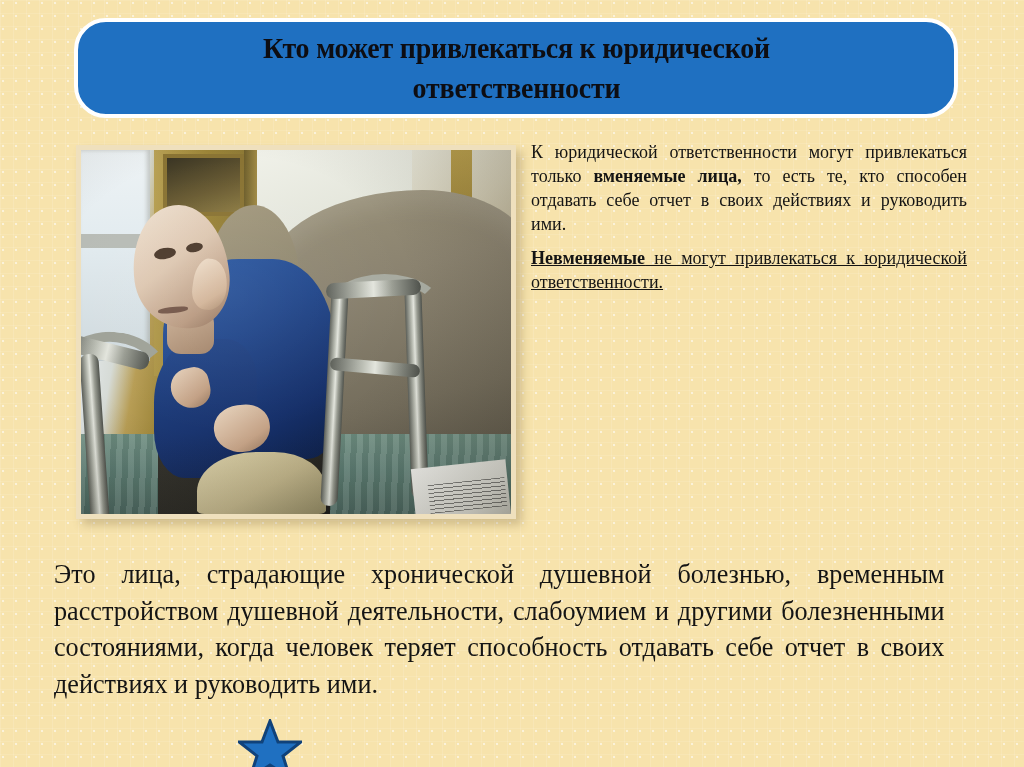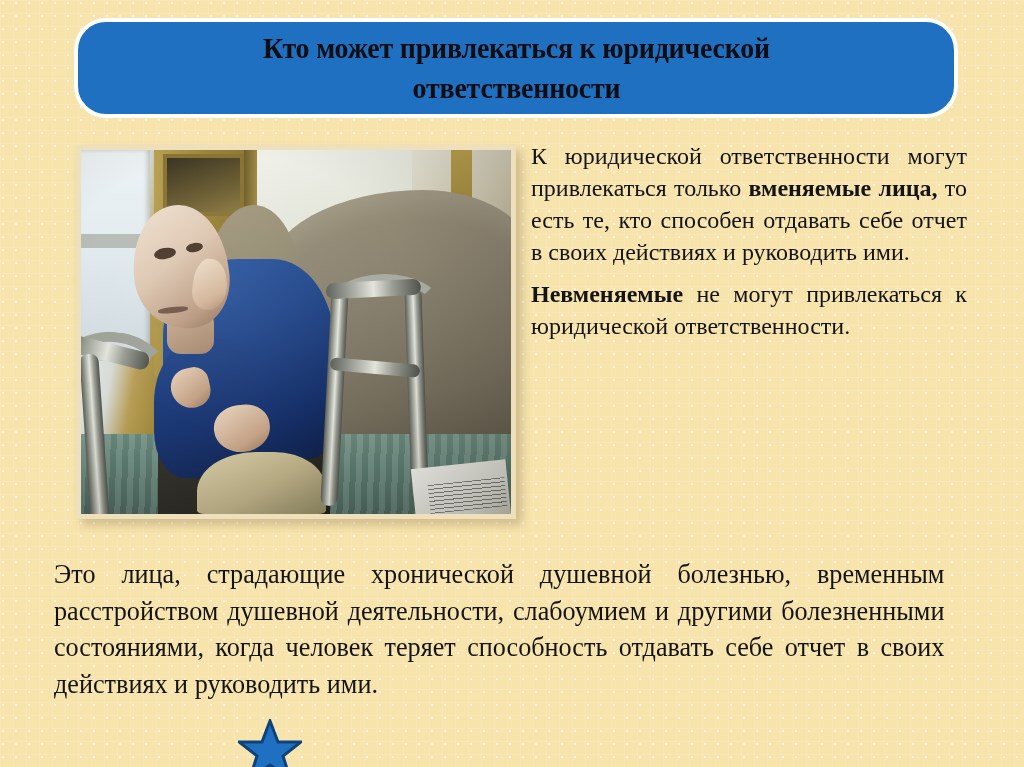--- a/index.html
+++ b/index.html
@@ -296,28 +296,28 @@
     inset: 0;
     background: radial-gradient(ellipse at 35% 40%, rgba(255,255,255,0.06) 0%, rgba(0,0,0,0.0) 45%, rgba(30,25,15,0.20) 100%);
   }
 
   
   #body-text {
     position: absolute;
     left: 531px;
     top: 141px;
     width: 436px;
-    font-size: 24px;
+    font-size: 18px;
     line-height: 1.33;
     color: #141414;
     text-align: justify;
     text-justify: inter-word;
   }
   #body-text p { margin: 0 0 10px 0; }
-  #body-text p:last-child { margin-bottom: 12px; }
+  #body-text p:last-child { margin-bottom: 12px; text-decoration: underline; }
   #body-text b { font-weight: bold; }
 
   
   #bottom-text {
     position: absolute;
     left: 54px;
     top: 556px;
     width: 918px;
     font-size: 27px;
     line-height: 1.36;

